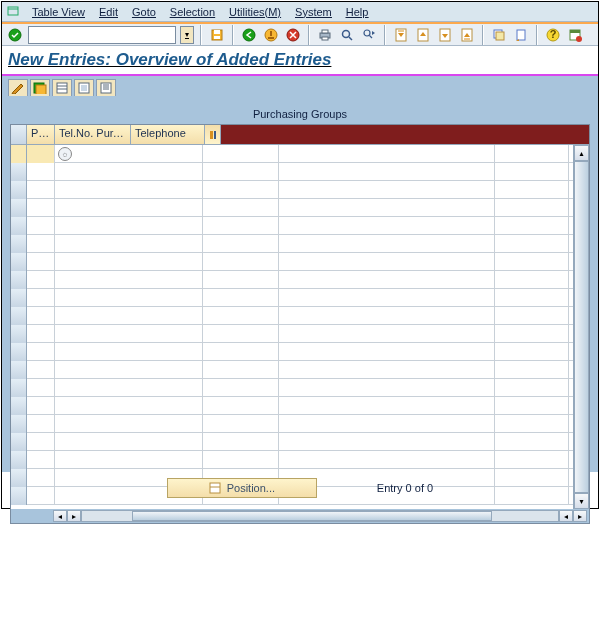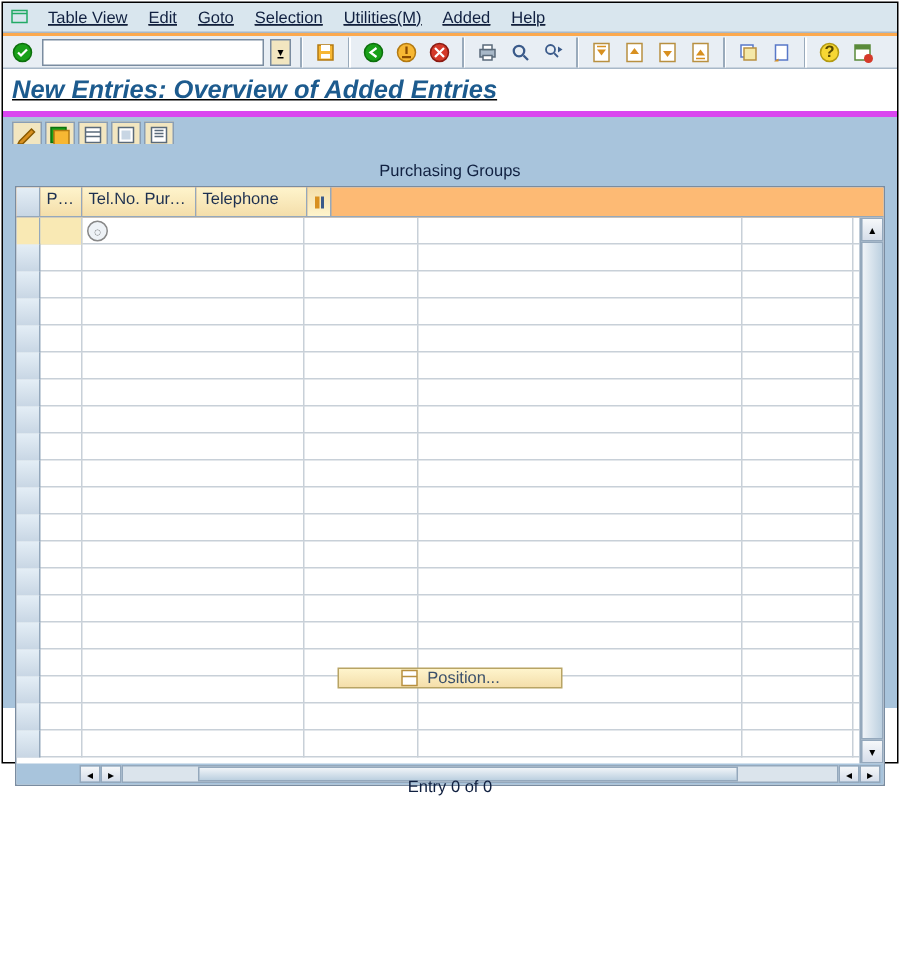--- a/index.html
+++ b/index.html
@@ -10,30 +10,30 @@
   .menuitem { padding: 2px 6px; cursor: default; text-decoration: underline; text-decoration-color: transparent; }
   .menuitem .ul { text-decoration: underline; }
   .menubar .menuitem { color: #102040; }
 
   .toolbar { background: #e8eef4; height: 24px; display: flex; align-items: center; padding: 2px 4px; gap: 4px; border-top: 2px solid #fca94e; border-bottom: 1px solid #a8b8c8; }
   .tb-sep { width: 2px; height: 20px; background: linear-gradient(to right,#9ab 1px,#fff 1px); margin: 0 2px; }
   .tb-btn { width: 18px; height: 18px; display: inline-flex; align-items: center; justify-content: center; border: 1px solid transparent; }
   .okfield { width: 148px; height: 18px; border: 1px solid #7a8ca0; background: #fff; padding: 0 2px; }
   .okfield-dd { width: 14px; height: 18px; border: 1px solid #7a8ca0; background: #f2e6c0; display: inline-flex; align-items: center; justify-content: center; font-size: 8px; }
 
-  .title-area { background: #fff; padding: 4px 6px; border-bottom: 4px solid #d946ef; }
+  .title-area { background: #fff; padding: 4px 6px; border-bottom: 2px solid #d946ef; }
   .title-area h1 { color: #1d5b8e; font-size: 17px; font-weight: bold; font-style: italic; }
 
   .apptoolbar { background: #a8c4dc; height: 24px; border-bottom: 1px solid #7a8ca0; display: flex; align-items: center; padding: 2px 6px; gap: 2px; }
   .app-btn { width: 20px; height: 18px; border: 1px solid #8a9eb4; background: #f2e6c0; display: inline-flex; align-items: center; justify-content: center; }
 
   .workarea { background: #a8c4dc; padding: 10px 8px 4px 8px; position: absolute; top: 94px; bottom: 36px; left: 0; right: 0; }
   .panel-title { background: #a8c4dc; color: #102040; padding: 2px 4px 4px 4px; text-align: center; }
   .grid-wrap { background: #fff; border: 1px solid #7a8ca0; position: relative; height: 400px; }
-  .grid-head { display: flex; height: 20px; background: #fdba74; border-bottom: 1px solid #94a8bc; }
+  .grid-head { display: flex; height: 20px; background: #7f1d1d; border-bottom: 1px solid #94a8bc; }
   .gh { border-right: 1px solid #94a8bc; padding: 2px 4px; color: #1d3050; overflow: hidden; white-space: nowrap; text-overflow: ellipsis; background: linear-gradient(#fef4cc,#f4deaa); }
   .gh.sel { background: linear-gradient(#e4eef6,#c8d6e4); width: 16px; flex: none; }
   .ghw1 { width: 28px; flex:none;} .ghw2 { width: 148px; flex:none;} .ghw3 { width: 76px; flex:none;} .ghw4 { width: 216px; flex:none;} .ghw5 { width: 74px; flex:none;}
   .gh.cfg { width: 16px; flex:none; background: linear-gradient(#f4deaa,#fef4cc); display:flex; align-items:center; justify-content:center;}
   .grid-body { position: absolute; top: 20px; left: 0; right: 16px; bottom: 14px; overflow: hidden; }
   .grid-row { display: flex; height: 18px; border-bottom: 1px solid #c8d0d8; }
   .grid-row.active .gc.sel, .grid-row.active .gc0 { background: #f9e9b4; }
   .gc { border-right: 1px solid #c8d0d8; height: 18px; display: flex; align-items: center; padding: 0 2px; }
   .gc.sel { width: 16px; flex:none; background: linear-gradient(#e4eef6,#c8d6e4); border-right:1px solid #94a8bc;}
   .gc0 { width: 28px; flex:none;} .gc1 { width: 148px; flex:none;} .gc2 { width: 76px; flex:none;} .gc3 { width: 216px; flex:none;} .gc4 { width: 74px; flex:none;}
@@ -41,21 +41,21 @@
   .vscroll { position:absolute; top:20px; right:0; bottom:14px; width:16px; background:#dbe4ec; border-left:1px solid #94a8bc; display:flex; flex-direction:column; }
   .sbtn { height:16px; background: linear-gradient(#f6f8fa,#d6deea); border:1px solid #94a8bc; display:flex; align-items:center; justify-content:center; font-size:8px;}
   .vscroll .track { flex:1; position:relative; }
   .vscroll .thumb { position:absolute; top:0; left:0; right:0; height:100%; background: linear-gradient(to right,#f0f4f8,#bcd0e0); border:1px solid #94a8bc;}
   .hscroll-wrap { position:absolute; bottom:0; left:0; right:0; height:14px; background:#a8c4dc; display:flex; align-items:center; padding: 0 2px;}
   .hbtn { width:14px; height:12px; background: linear-gradient(#f6f8fa,#d6deea); border:1px solid #94a8bc; display:flex; align-items:center; justify-content:center; font-size:8px;}
   .hgap { width: 40px; }
   .htrack { flex:1; height:12px; background:#dbe4ec; border:1px solid #94a8bc; position:relative;}
   .hthumb { position:absolute; left:50px; width:360px; top:0; bottom:0; background: linear-gradient(#f0f4f8,#bcd0e0); border:1px solid #94a8bc;}
 
-  .footer-row { position: absolute; bottom: 8px; left: 0; right: 0; height: 24px; display: flex; align-items: center; justify-content: center; gap: 60px; flex-direction: column; }
+  .footer-row { position: absolute; bottom: 8px; left: 0; right: 0; height: 24px; display: flex; align-items: center; justify-content: center; gap: 60px; }
   .position-btn { width: 150px; height: 20px; background: linear-gradient(#fef4cc,#f4deaa); border: 1px solid #b8a464; display: flex; align-items: center; justify-content: center; gap: 6px; color: #3b506a; }
   .entry-txt { color: #102040; }
 
   svg { display:block; }
 </style>
 </head>
 <body>
 
 <div class="outer">
 
@@ -64,21 +64,21 @@
       <svg width="12" height="12">
           <rect x="1" y="1" width="10" height="8" fill="none" stroke="#2a6" stroke-width="1"></rect>
           <line x1="1" y1="3" x2="11" y2="3" stroke="#2a6"></line>
         </svg>
     </span>
     <span class="menuitem"><span class="ul">Table View</span></span>
     <span class="menuitem"><span class="ul">Edit</span></span>
     <span class="menuitem"><span class="ul">Goto</span></span>
     <span class="menuitem"><span class="ul">Selection</span></span>
     <span class="menuitem"><span class="ul">Utilities(M)</span></span>
-    <span class="menuitem"><span class="ul">Added</span></span>
+    <span class="menuitem"><span class="ul">System</span></span>
     <span class="menuitem"><span class="ul">Help</span></span>
   </div>
 
   <div class="toolbar">
     <span class="tb-btn">
       <svg width="14" height="14">
           <circle cx="7" cy="7" r="6" fill="#19a019" stroke="#0c700c"></circle>
           <path d="M4 7 L6 9 L10 5" stroke="#fff" stroke-width="1.5" fill="none"></path>
         </svg>
     </span>

